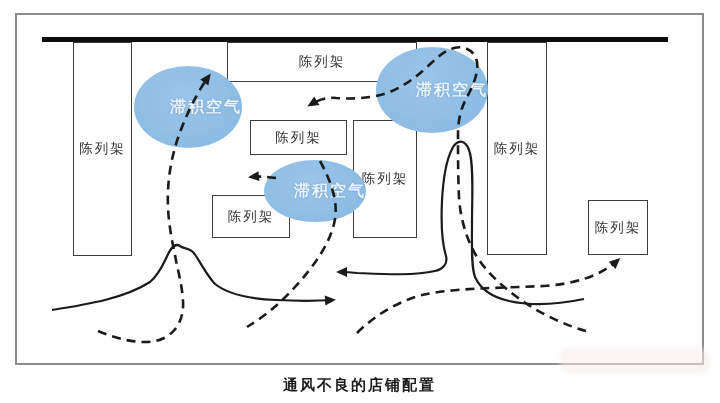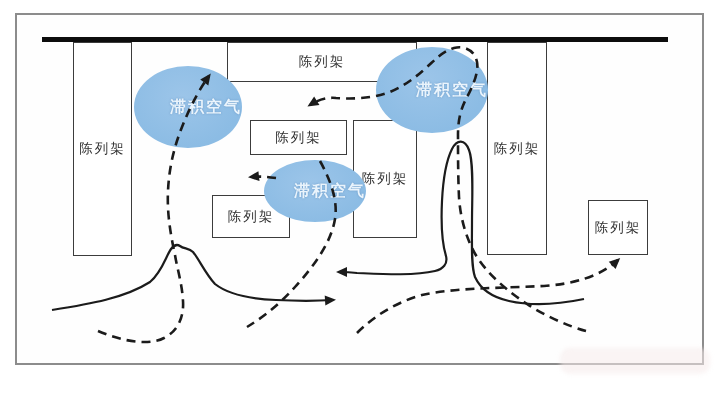--- a/index.html
+++ b/index.html
@@ -124,14 +124,15 @@
              C 199,259 205,273 215,284 C 229,295 251,299 276,300
              C 296,301 317,301 333,300"></path>
 
     <path class="flow solid" marker-end="url(#arrowhead)" d="M 584,299 C 560,304 531,306 509,301 C 491,297 480,288 475,277
              C 471,266 472,245 472,222 C 472,198 474,163 469,150
              C 465,139 457,139 452,149 C 445,163 443,181 442,201
              C 441,222 442,243 446,256 C 448,264 443,269 435,271
              C 414,276 381,274 357,273 C 349,272 344,272 339,272"></path>
   </svg>
 
+  <div id="caption" style="left: 15px; width: 689px; top: 376px;">通风不良的店铺配置</div>
 
 </div>
 
 </body></html>

